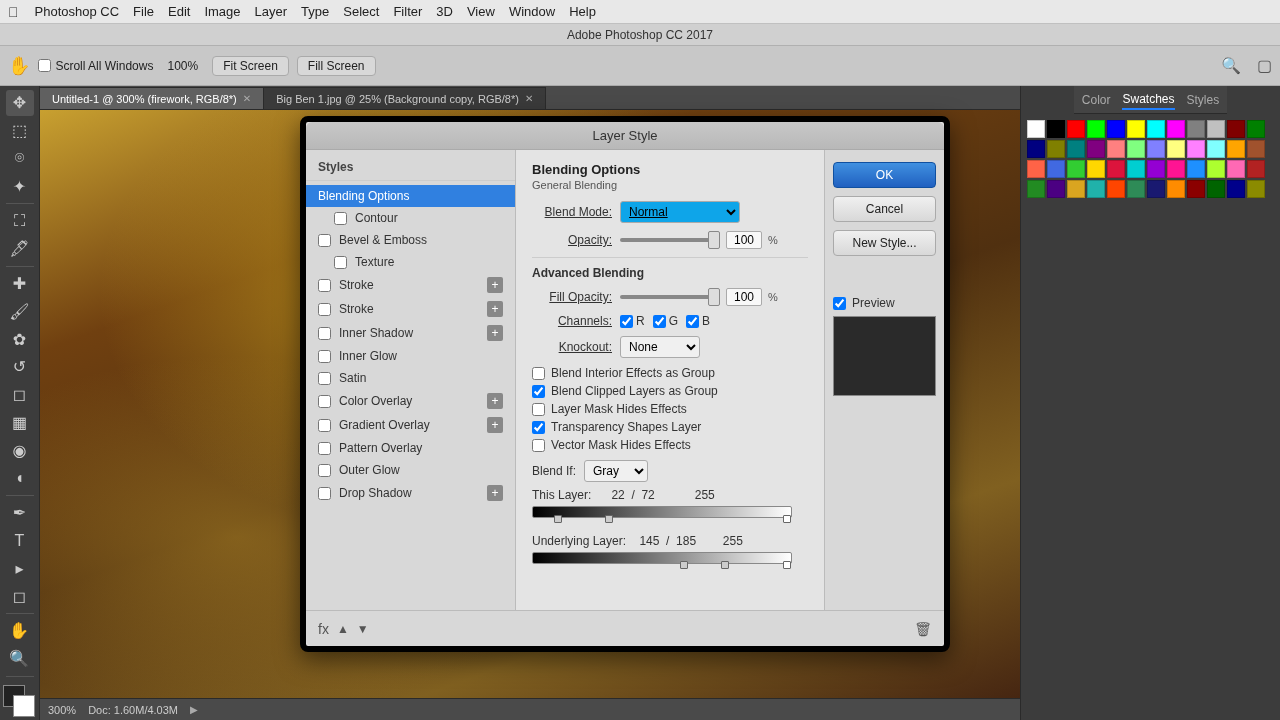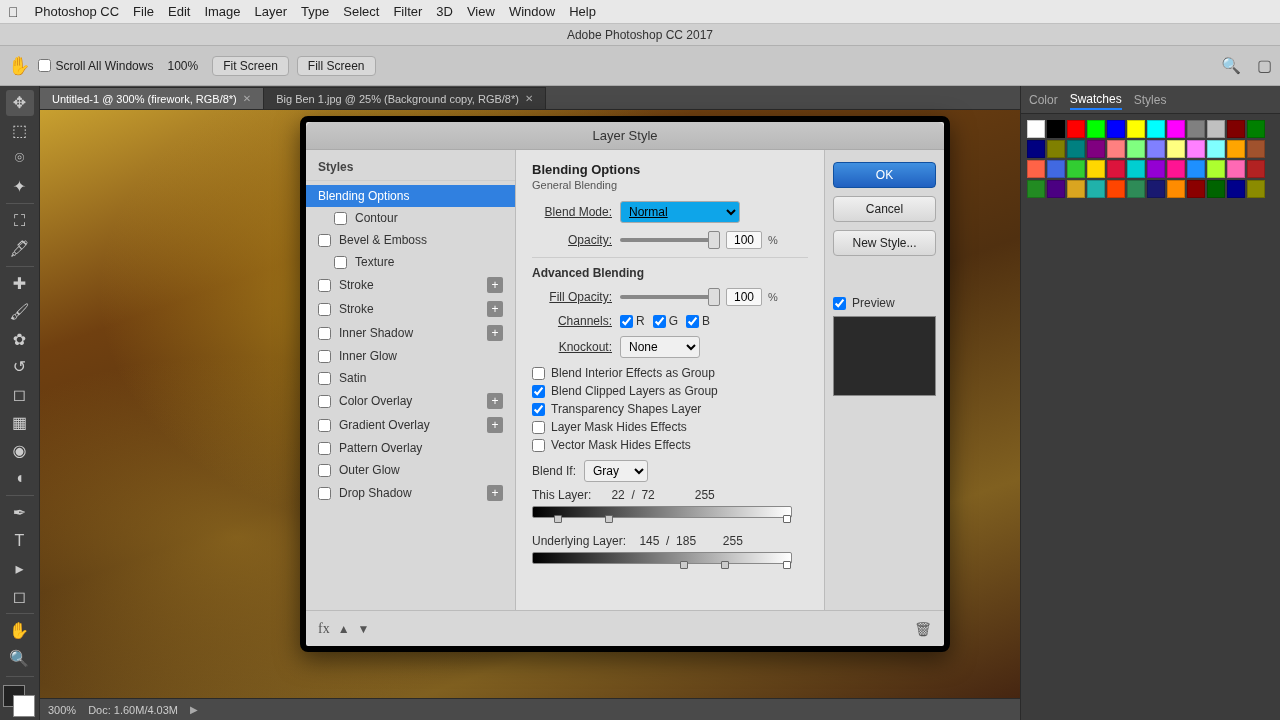--- a/index.html
+++ b/index.html
@@ -88,21 +88,21 @@
       position: absolute; bottom: 0; left: 0; right: 0; height: 22px;
       background: #4a4a4a; display: flex; align-items: center; padding: 0 8px; gap: 12px;
       border-top: 1px solid #2a2a2a;
     }
     #status-bar span { color: #ccc; font-size: 11px; }
     #status-bar .arrow { color: #aaa; font-size: 10px; }
 
     
     #right-panel {
       width: 260px; background: #3c3c3c; border-left: 1px solid #2a2a2a;
-      display: flex; flex-direction: column;
+      display: flex; flex-direction: column; align-items: center;
     }
     #right-panel-tabs {
       height: 28px; background: #444; display: flex; align-items: center;
       border-bottom: 1px solid #2a2a2a; padding: 0 8px; gap: 12px;
     }
     .rp-tab { font-size: 12px; color: #aaa; cursor: pointer; padding: 2px 0; }
     .rp-tab.active { color: #fff; border-bottom: 2px solid #2080ff; }
     #swatches-grid {
       padding: 6px; display: flex; flex-wrap: wrap; gap: 2px;
     }
@@ -200,21 +200,21 @@
     .dlg-preview { margin-top: 12px; }
     .dlg-preview-label { display: flex; align-items: center; gap: 6px; font-size: 12px; color: #333; margin-bottom: 6px; margin-top: 20px; }
     .dlg-preview-box { width: 100%; height: 80px; background: #2a2a2a; border: 1px solid #888; }
 
     
     #dialog-footer {
       height: 36px; background: #d8d8d8; border-top: 1px solid #bbb;
       display: flex; align-items: center; padding: 0 12px; gap: 8px;
       border-radius: 0 0 6px 6px;
     }
-    .df-icon { font-size: 14px; color: #555; cursor: pointer; font-family: Liberation Serif, serif; }
+    .df-icon { font-size: 14px; color: #555; cursor: pointer; }
     .df-arrow { font-size: 12px; color: #555; cursor: pointer; }
     .df-trash { font-size: 14px; color: #555; cursor: pointer; margin-left: auto; }
 
     input[type=range] {
       -webkit-appearance: none; height: 4px; background: #888;
       border-radius: 2px; outline: none;
     }
     input[type=range]::-webkit-slider-thumb {
       -webkit-appearance: none; width: 12px; height: 18px;
       background: #ddd; border: 1px solid #888; border-radius: 2px; cursor: pointer;
@@ -449,26 +449,26 @@
 
           <div class="bp-check-row">
             <input type="checkbox" style="">
             <span>Blend Interior Effects as Group</span>
           </div>
           <div class="bp-check-row">
             <input type="checkbox" checked="" style="">
             <span>Blend Clipped Layers as Group</span>
           </div>
           <div class="bp-check-row">
+            <input type="checkbox" style="">
+            <span>Layer Mask Hides Effects</span>
+          </div>
+          <div class="bp-check-row">
             <input type="checkbox" checked="" style="">
             <span>Transparency Shapes Layer</span>
-          </div>
-          <div class="bp-check-row">
-            <input type="checkbox" style="">
-            <span>Layer Mask Hides Effects</span>
           </div>
           <div class="bp-check-row">
             <input type="checkbox" style="">
             <span>Vector Mask Hides Effects</span>
           </div>
 
           <div class="bp-blend-if">
             <div class="bp-blend-if-row">
               <span class="bp-blend-if-label">Blend If:</span>
               <select class="bp-blend-select">

